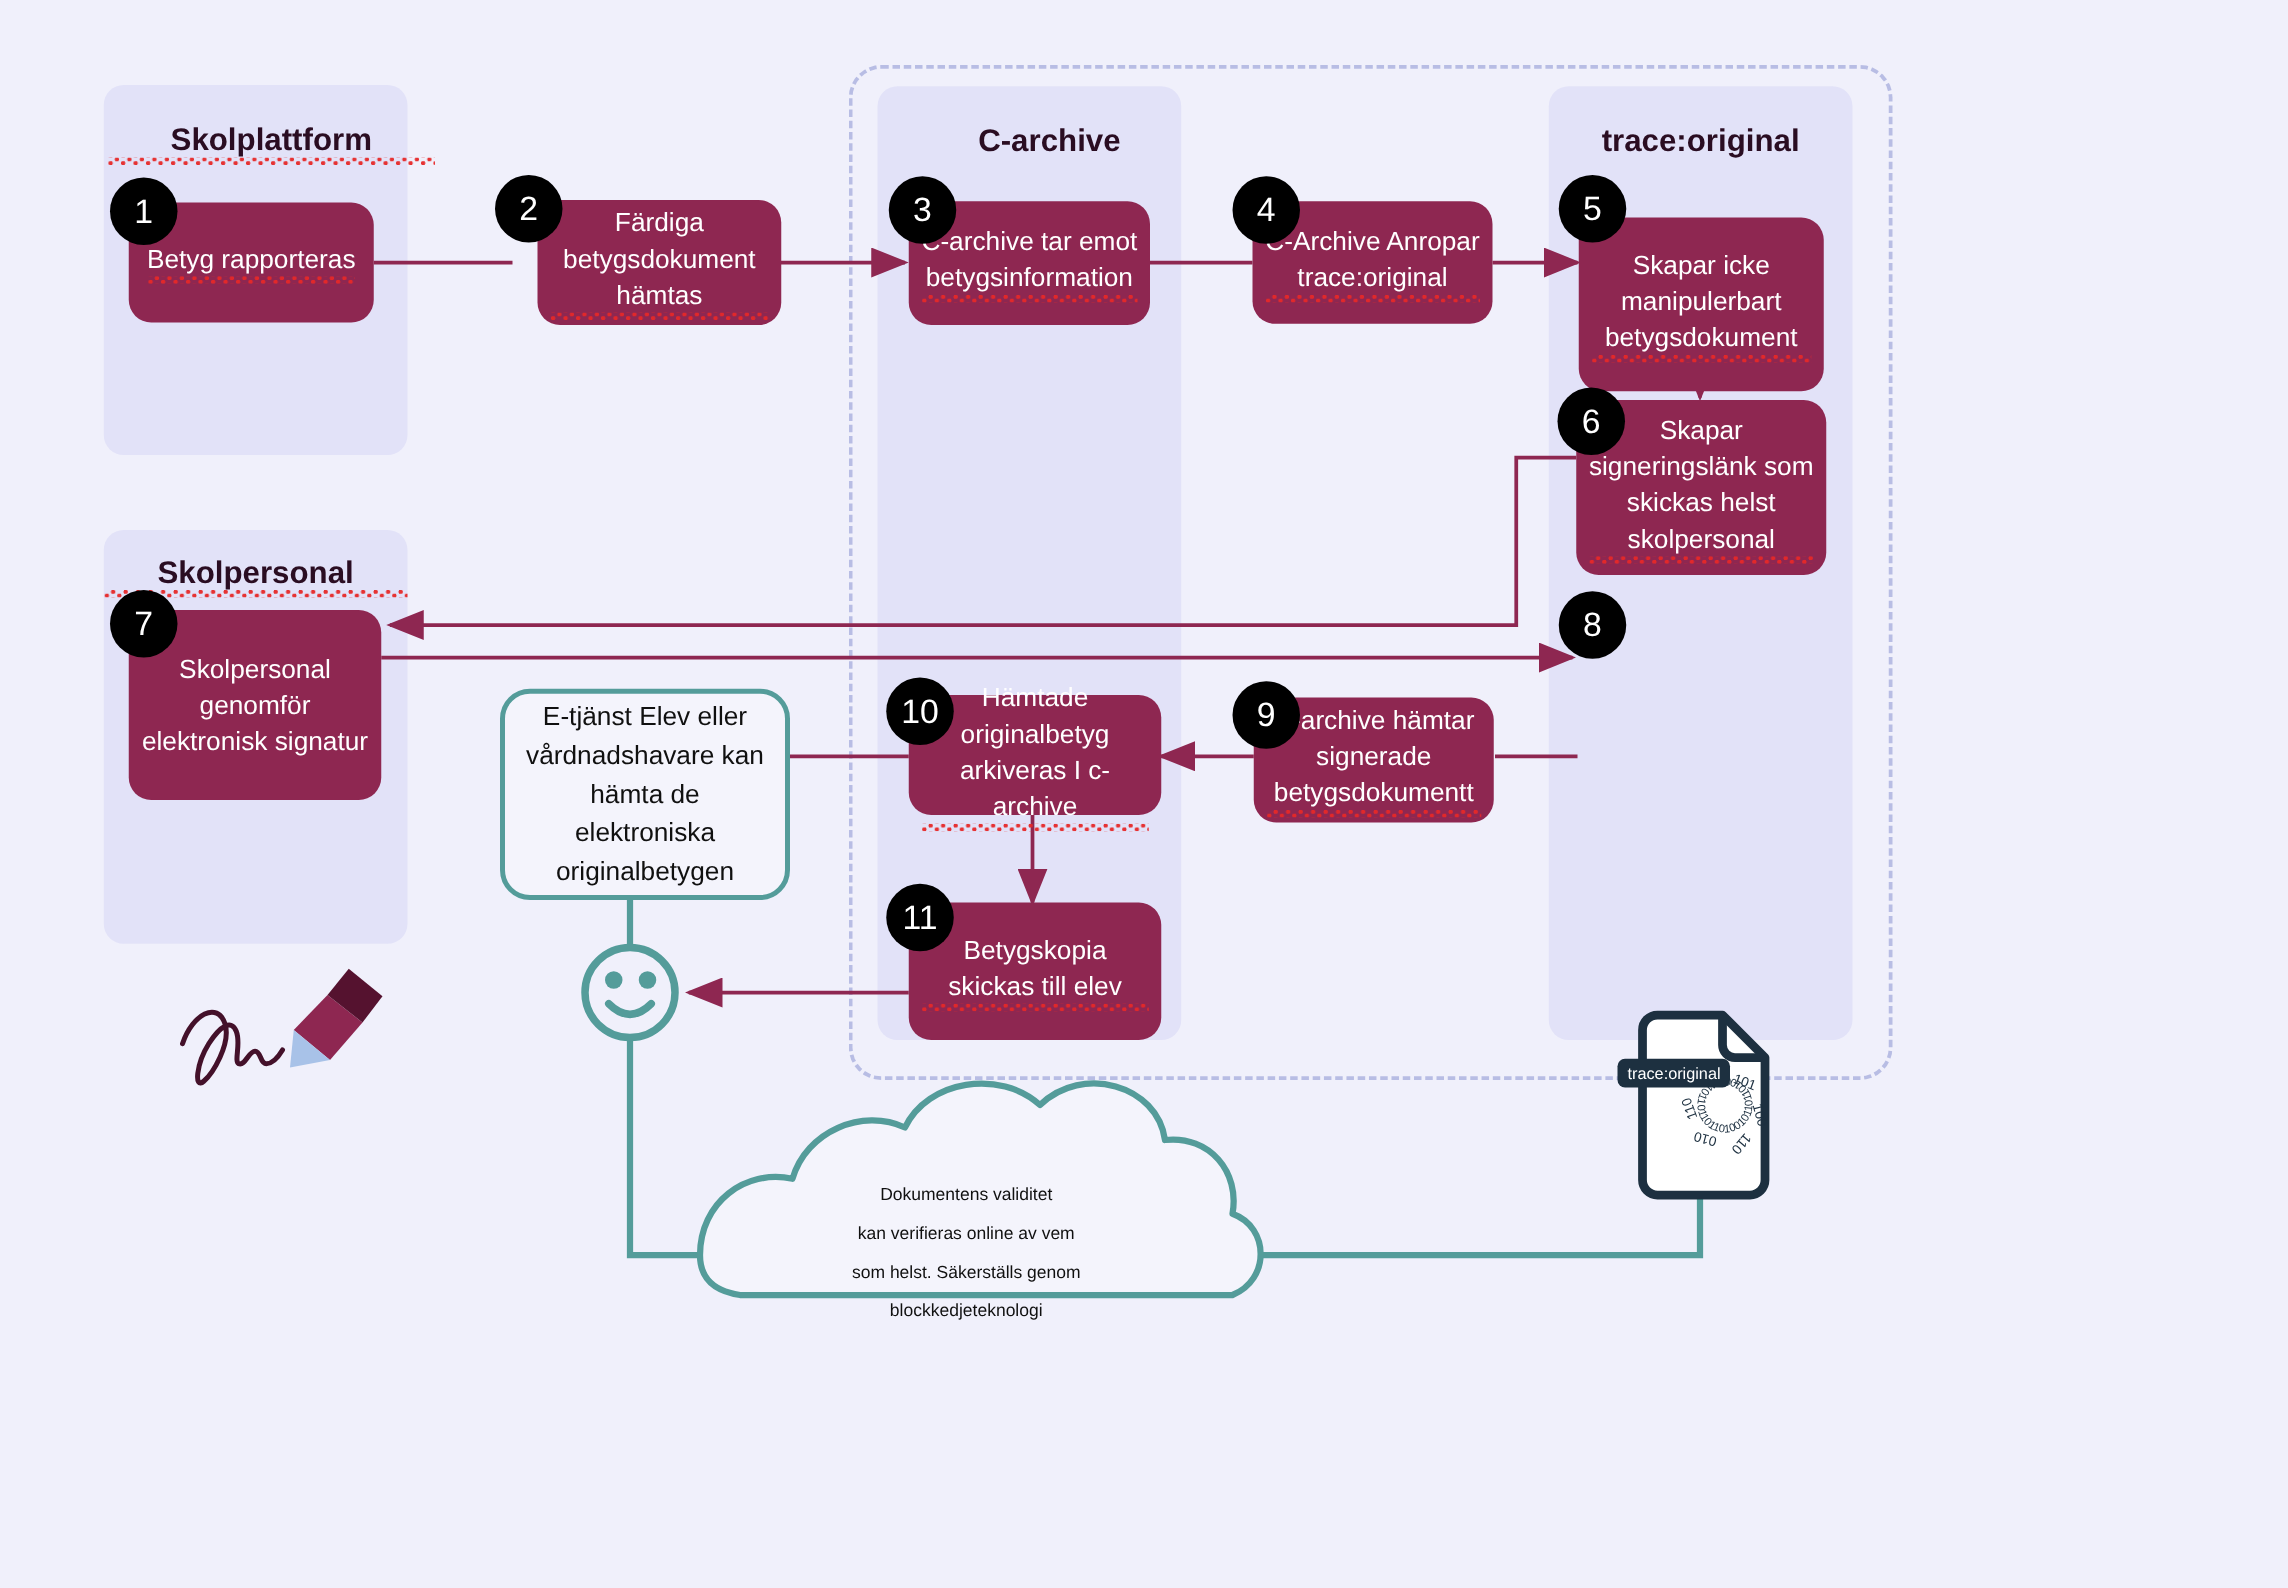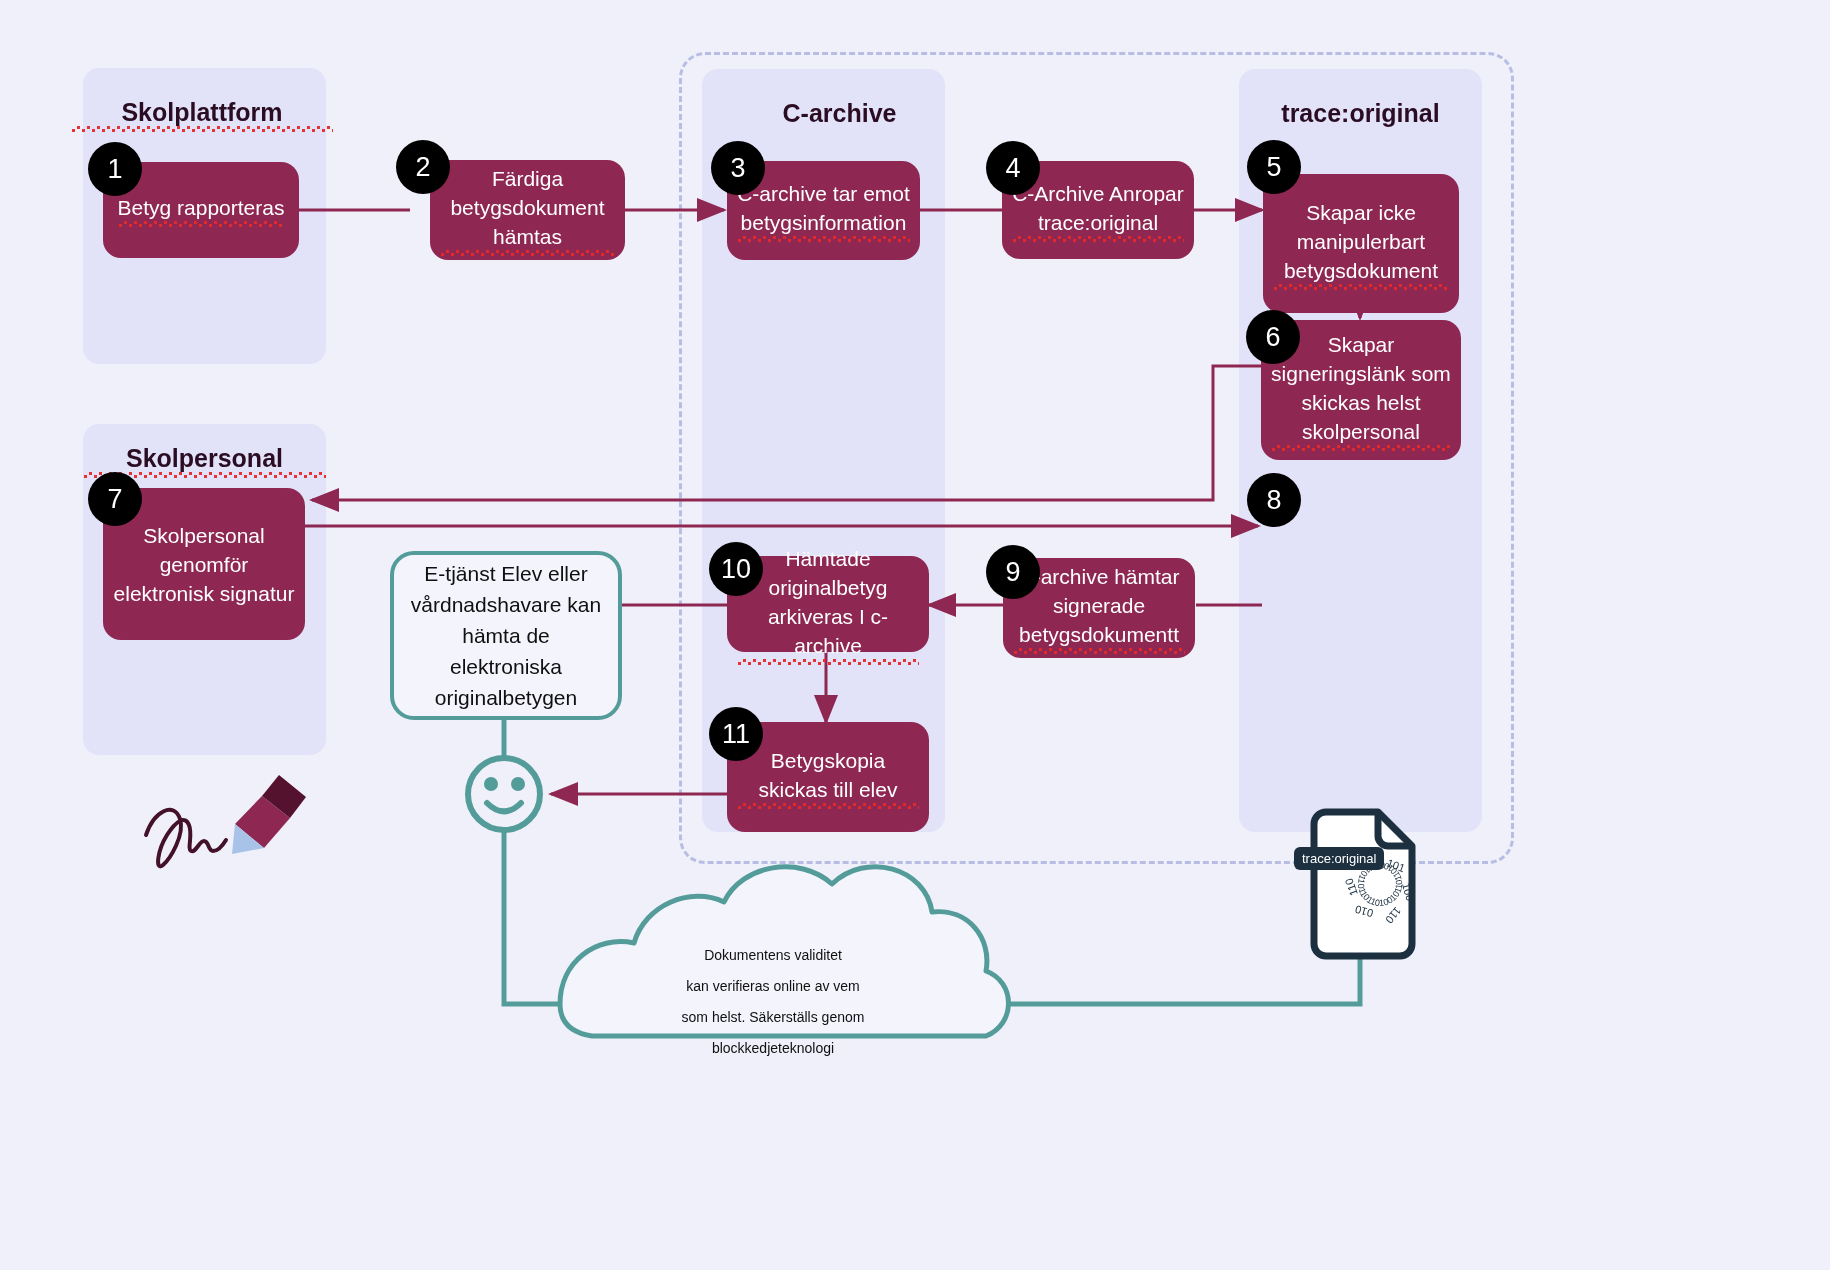--- a/index.html
+++ b/index.html
@@ -103,21 +103,21 @@
     padding:4px 8px;
     white-space:nowrap;
   }
 </style>
 </head>
 <body>
 
 <div id="stage">
 
   <div class="lane" style="left:83px;top:68px;width:243px;height:296px;"></div>
-  <div class="lane-title sq" style="left:71px;top:98px;width:262px;">Skolplattform</div>
+  <div class="lane-title sq" style="left:86px;top:98px;width:262px;">Skolplattform</div>
 
   <div class="lane" style="left:83px;top:424px;width:243px;height:331px;"></div>
   <div class="lane-title sq" style="left:83px;top:444px;width:243px;">Skolpersonal</div>
 
   <div class="dashed-region" style="left:679px;top:52px;width:829px;height:806px;"></div>
 
   <div class="lane" style="left:702px;top:69px;width:243px;height:763px;"></div>
   <div class="lane-title" style="left:702px;top:99px;width:243px;padding-left:16px;">C-archive</div>
 
   <div class="lane" style="left:1239px;top:69px;width:243px;height:763px;"></div>
@@ -245,21 +245,21 @@
   <div class="pbox" style="left:727px;top:556px;width:202px;height:96px;">
     <span class="sq">Hämtade originalbetyg arkiveras I c-archive</span>
   </div>
   <div class="badge" style="left:709px;top:542px;">10</div>
 
   <div class="pbox" style="left:727px;top:722px;width:202px;height:110px;">
     <span class="sq">Betygskopia skickas till elev</span>
   </div>
   <div class="badge" style="left:709px;top:707px;">11</div>
 
-  <div class="note" style="left:390px;top:551px;width:232px;height:169px;">
+  <div class="note" style="left:400px;top:551px;width:232px;height:169px;">
     <span>E-tjänst Elev eller vårdnadshavare kan hämta de elektroniska originalbetygen</span>
   </div>
 
   <div class="cloud-text" style="left:600px;top:940px;width:346px;">Dokumentens validitet
 kan verifieras online av vem
 som helst. Säkerställs genom
 blockkedjeteknologi</div>
 
   <div class="doc-tag" style="left:1294px;top:847px;">trace:original</div>
 

